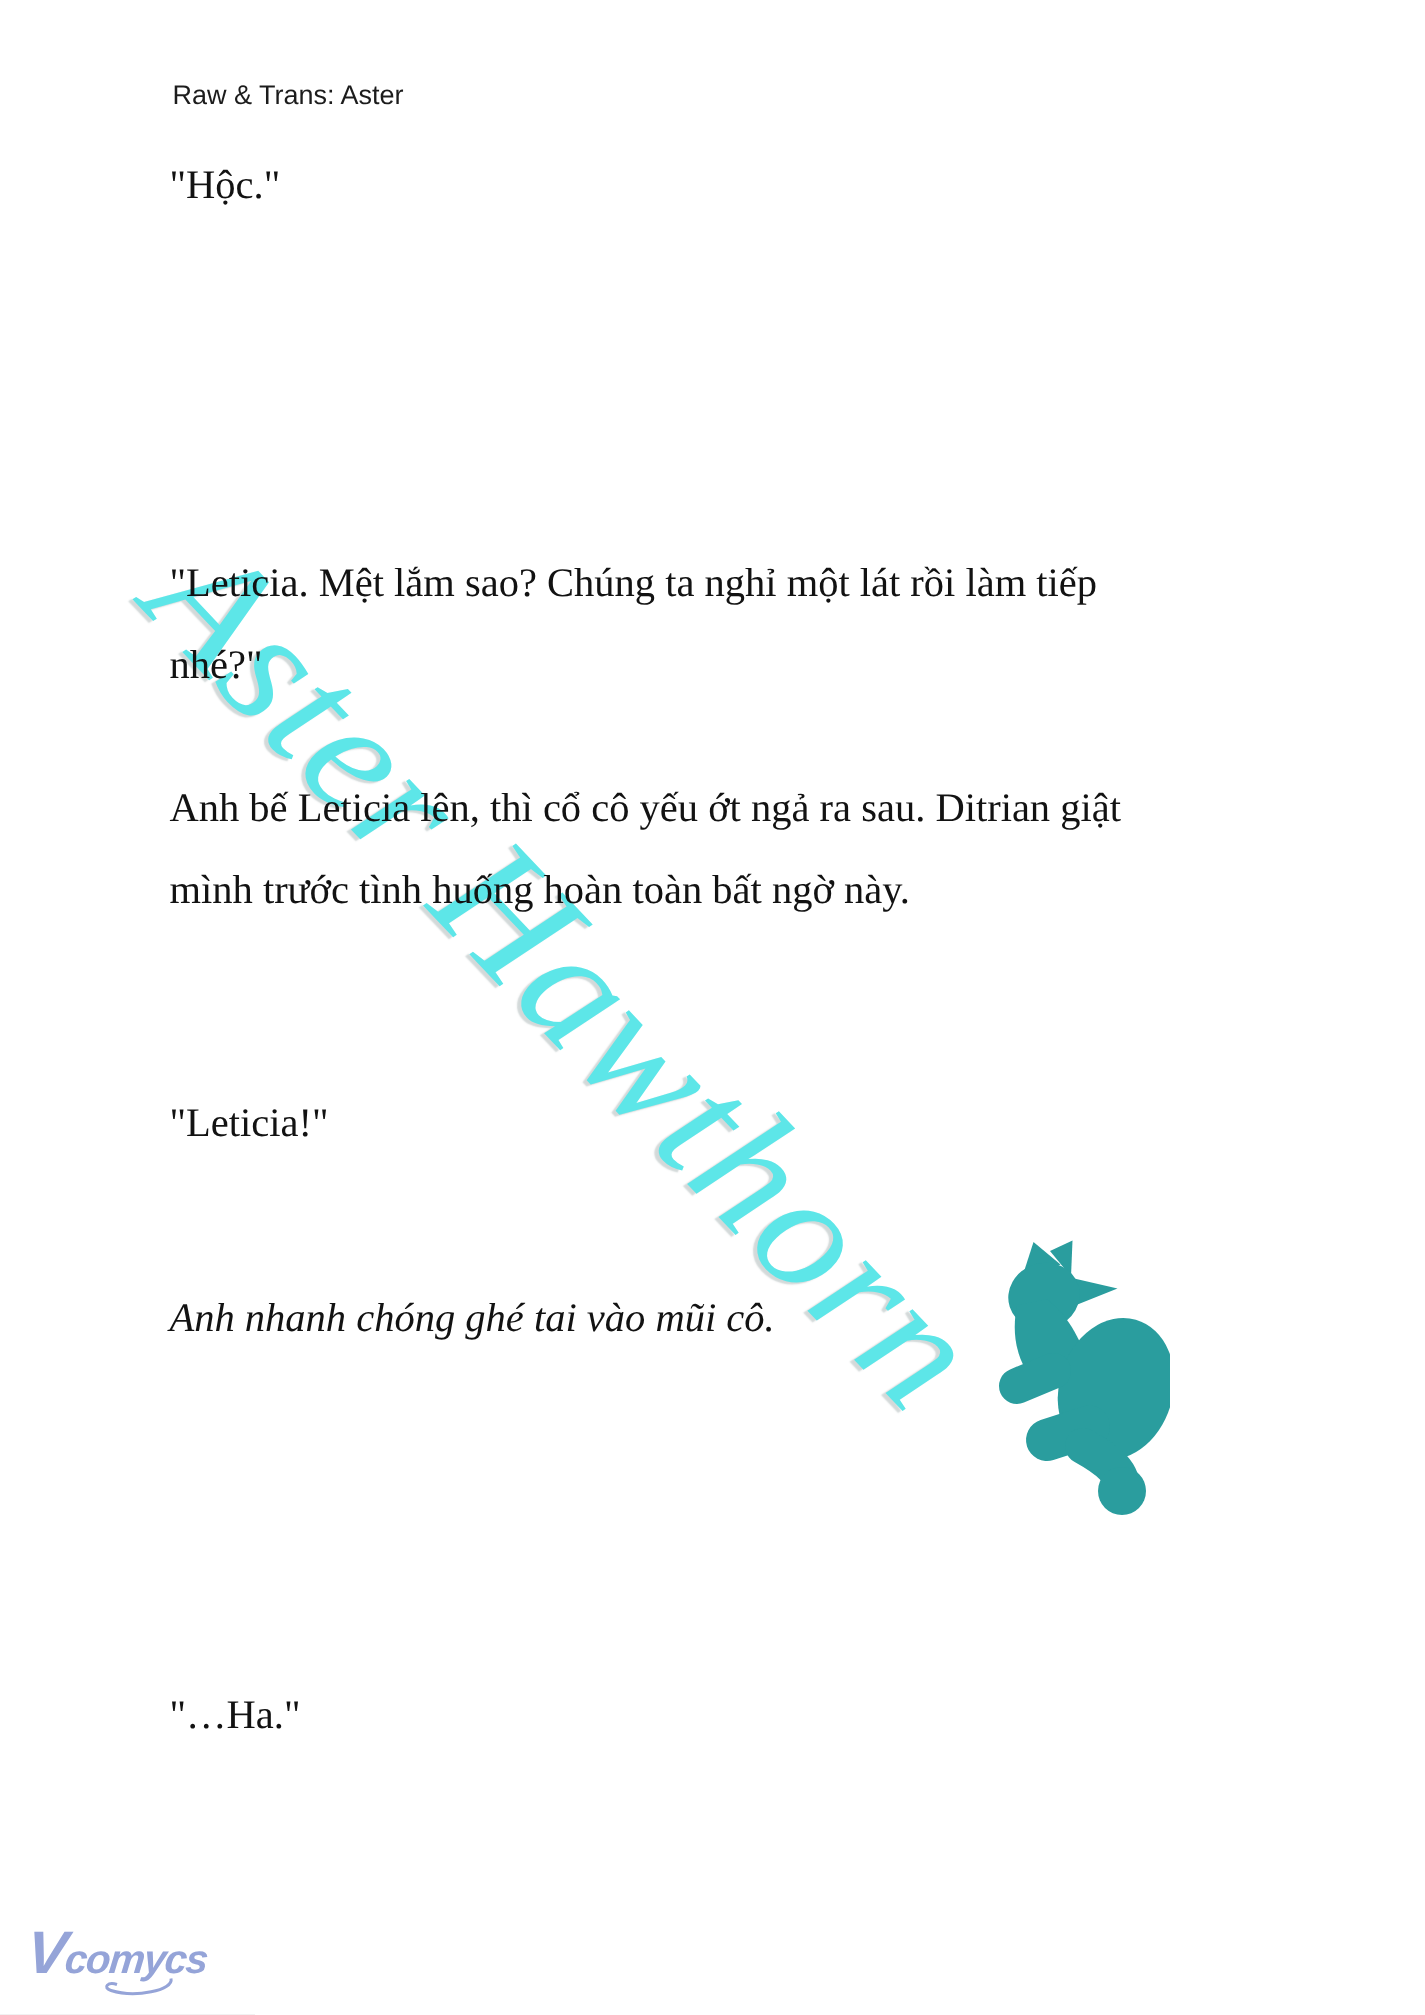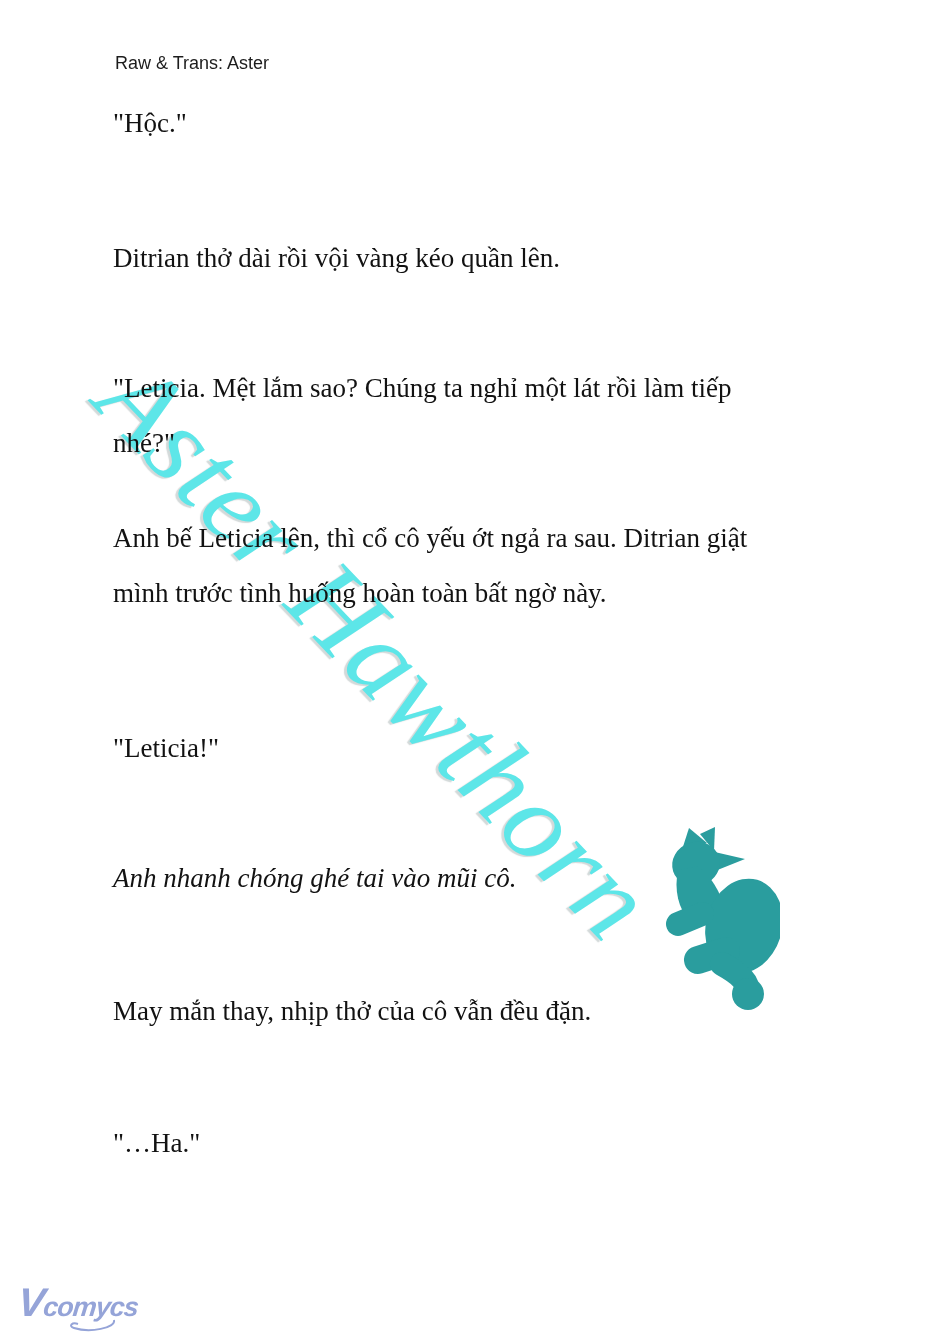--- a/index.html
+++ b/index.html
@@ -83,28 +83,26 @@
 <body>
 
 <div class="page">
 
   <div class="header-credit">Raw &amp; Trans: Aster</div>
 
   <div class="watermark">Aster Hawthorn</div>
 
   <div class="body-text">
     <div class="para p0">"Hộc."</div>
-    <div class="para p1">Ditrian thở dài rồi vội vàng kéo quần lên.</div>
     <div class="para p2">"Leticia. Mệt lắm sao? Chúng ta nghỉ một lát rồi làm tiếp
 nhé?"</div>
     <div class="para p3">Anh bế Leticia lên, thì cổ cô yếu ớt ngả ra sau. Ditrian giật
 mình trước tình huống hoàn toàn bất ngờ này.</div>
     <div class="para p4">"Leticia!"</div>
     <div class="para p5">Anh nhanh chóng ghé tai vào mũi cô.</div>
-    <div class="para p6">May mắn thay, nhịp thở của cô vẫn đều đặn.</div>
     <div class="para p7">"…Ha."</div>
   </div>
 
   <div class="cat">
     <svg width="128" height="192" viewBox="0 0 128 192" xmlns="http://www.w3.org/2000/svg">
 
       <path class="cat-fill" d="M28 32 L37 4 L55 19 Z"></path>
       <path class="cat-fill" d="M48 10 L63 3 L62 27 Z"></path>
       <path class="cat-fill" d="M54 26 L93 35 L58 49 Z"></path>
 

